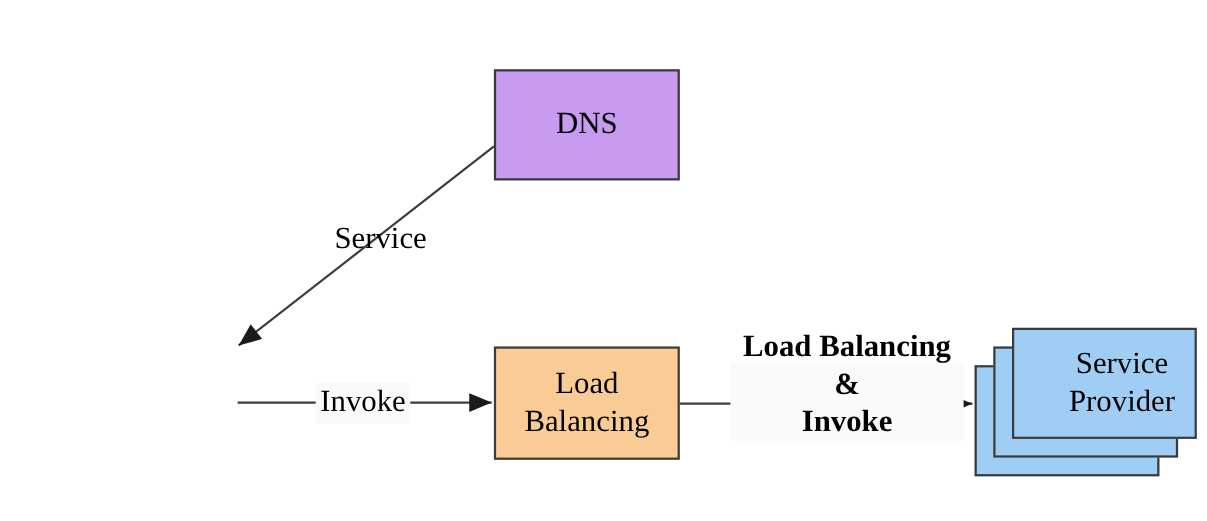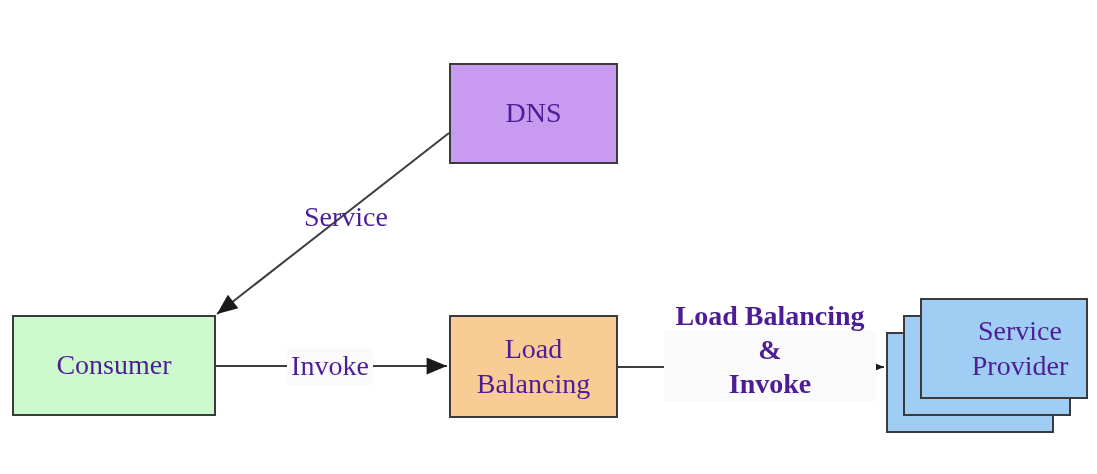--- a/index.html
+++ b/index.html
@@ -2,21 +2,21 @@
 <html><head>
 <meta charset="utf-8">
 <style>
   html, body { margin: 0; padding: 0; background: #ffffff; }
   .canvas {
     position: relative;
     width: 1097px;
     height: 474px;
     background: #ffffff;
     font-family: "Liberation Serif", serif;
-    color: #4c1d95;
+    color: #000000;
     overflow: hidden;
   }
   .edges-svg { position: absolute; left: 0; top: 0; }
   .node {
     position: absolute;
     box-sizing: border-box;
     border: 2px solid #3b3b3b;
     display: flex;
     align-items: center;
     justify-content: center;
@@ -64,23 +64,20 @@
     </defs>
     <line x1="449" y1="133" x2="217" y2="314" stroke="#3d3d3d" stroke-width="2" marker-end="url(#arrow)"></line>
     <line x1="216" y1="366" x2="447" y2="366" stroke="#3d3d3d" stroke-width="2" marker-end="url(#arrow)"></line>
     <line x1="616" y1="367" x2="884" y2="367" stroke="#3d3d3d" stroke-width="2" marker-end="url(#arrow)"></line>
   </svg>
 
   <div class="node node-dns" style="background-color: rgb(200, 154, 240);">
     <span>DNS</span>
   </div>
 
-  <div class="node node-consumer" style="background-color: rgb(204, 250, 204);">
-    <span>Consumer</span>
-  </div>
 
   <div class="node node-lb" style="background-color: rgb(249, 203, 149);">
     <span>Load
 Balancing</span>
   </div>
 
   <div class="node sp sp-back" style="background-color: rgb(160, 205, 243);"></div>
   <div class="node sp sp-mid" style="background-color: rgb(160, 205, 243);"></div>
   <div class="node sp sp-front" style="background-color: rgb(160, 205, 243);">
     <span>Service

